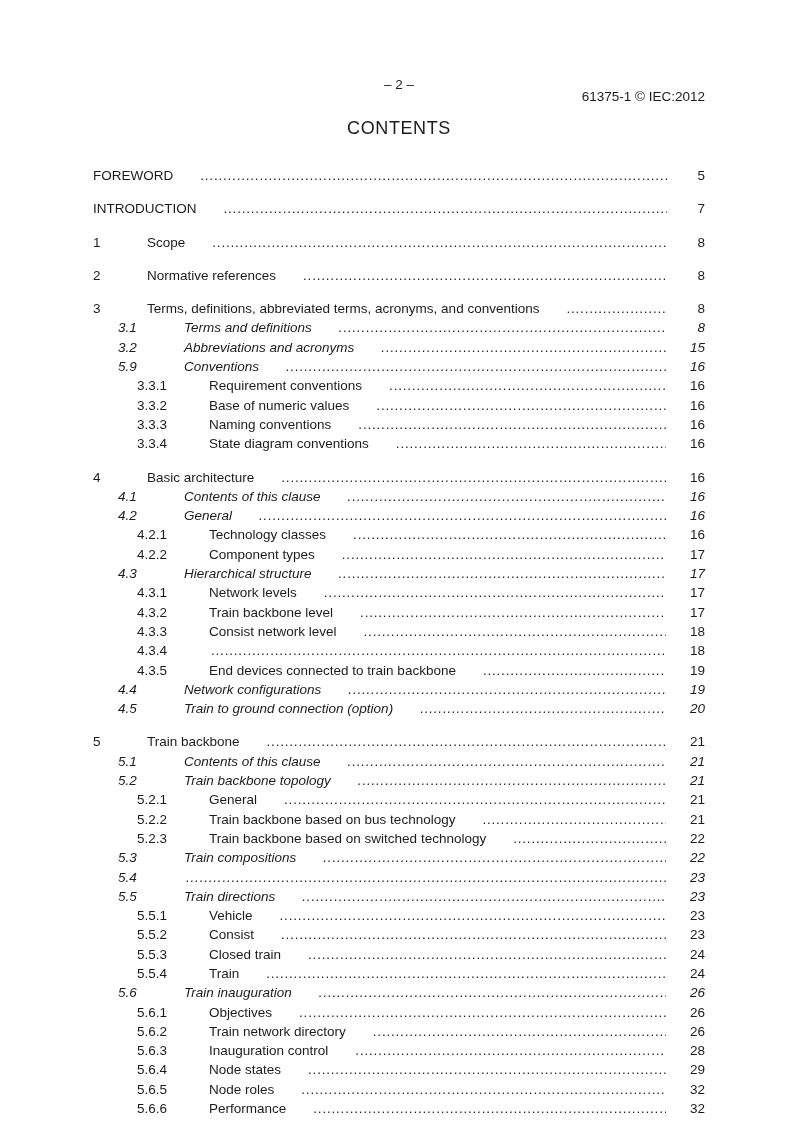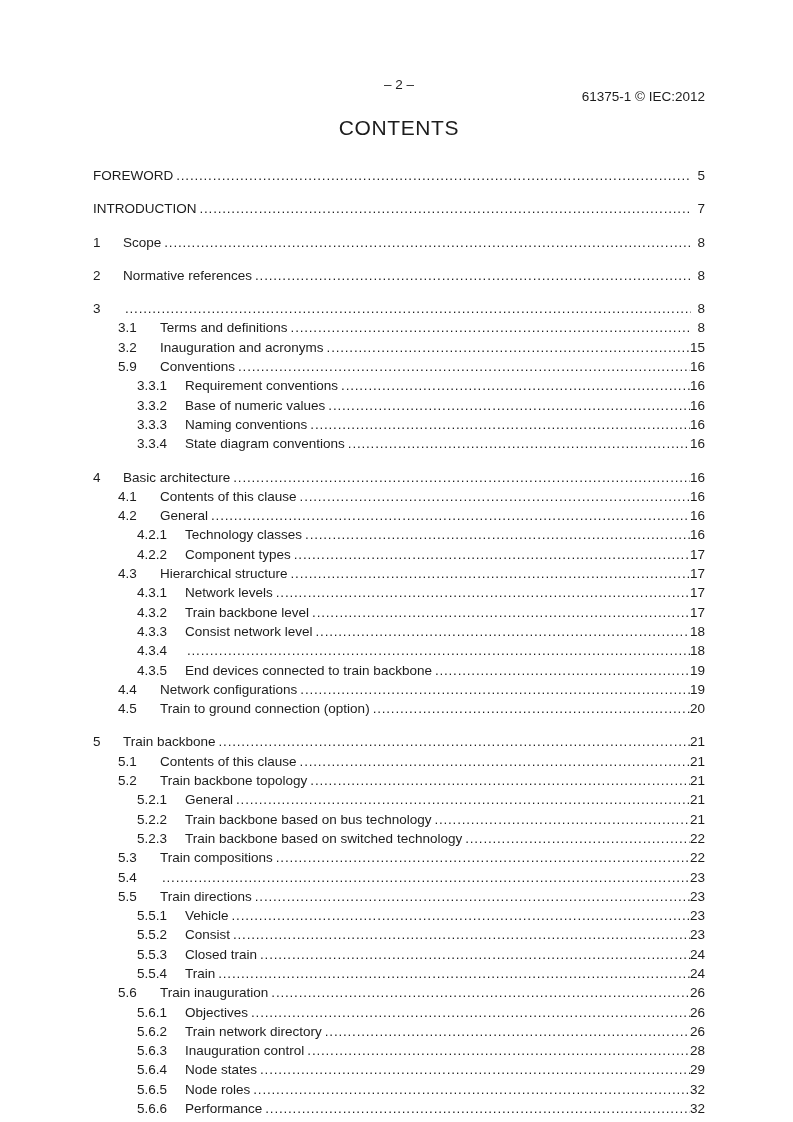--- a/index.html
+++ b/index.html
@@ -30,43 +30,44 @@
     right: 0;
     text-align: center;
   }
   .doc-ref {
     position: absolute;
     right: 0;
     top: 12px;
   }
   .contents-title {
     margin: 26px 0 0 0;
-    font-size: 21px;
+    font-size: 18px;
     font-weight: normal;
     text-align: center;
     letter-spacing: 0.6px;
     line-height: 18px;
   }
   .toc {
     margin-top: 29px;
     font-size: 13.5px;
   }
   .toc-row {
     display: flex;
     align-items: baseline;
     line-height: 19.3px;
     height: 19.3px;
     white-space: nowrap;
+    gap: 24px;
   }
   .toc-row.chapter { margin-top: 14px; }
   .toc-row:first-child { margin-top: 0; }
 
   .toc-row .num { flex: none; }
   .toc-row.level-0 .num { width: 30px; }
-  .toc-row.level-1 { padding-left: 25px; }
+  .toc-row.level-1 { padding-left: 25px; font-style: italic; }
   .toc-row.level-1 .num { width: 42px; }
   .toc-row.level-2 { padding-left: 44px; justify-content: center; }
   .toc-row.level-2 .num { width: 48px; }
 
   .toc-row .title {
     flex: none;
     padding-right: 1px;
   }
   .toc-row .leader {
     flex: 1 1 auto;
@@ -118,34 +119,35 @@
 
   <div class="toc-row level-0 chapter">
     <span class="num">2</span>
     <span class="title">Normative references</span>
     <span class="leader">............................................................................................................................................................................................................................</span>
     <span class="page-num">8</span>
   </div>
 
   <div class="toc-row level-0 chapter">
     <span class="num">3</span>
+    <span class="title">Terms, definitions, abbreviated terms, acronyms, and conventions</span>
     <span class="leader">............................................................................................................................................................................................................................</span>
     <span class="page-num">8</span>
   </div>
 
   <div class="toc-row level-1">
     <span class="num">3.1</span>
     <span class="title">Terms and definitions</span>
     <span class="leader">............................................................................................................................................................................................................................</span>
     <span class="page-num">8</span>
   </div>
 
   <div class="toc-row level-1">
     <span class="num">3.2</span>
-    <span class="title">Inauguration and acronyms</span>
+    <span class="title">Abbreviations and acronyms</span>
     <span class="leader">............................................................................................................................................................................................................................</span>
     <span class="page-num">15</span>
   </div>
 
   <div class="toc-row level-1">
     <span class="num">5.9</span>
     <span class="title">Conventions</span>
     <span class="leader">............................................................................................................................................................................................................................</span>
     <span class="page-num">16</span>
   </div>

